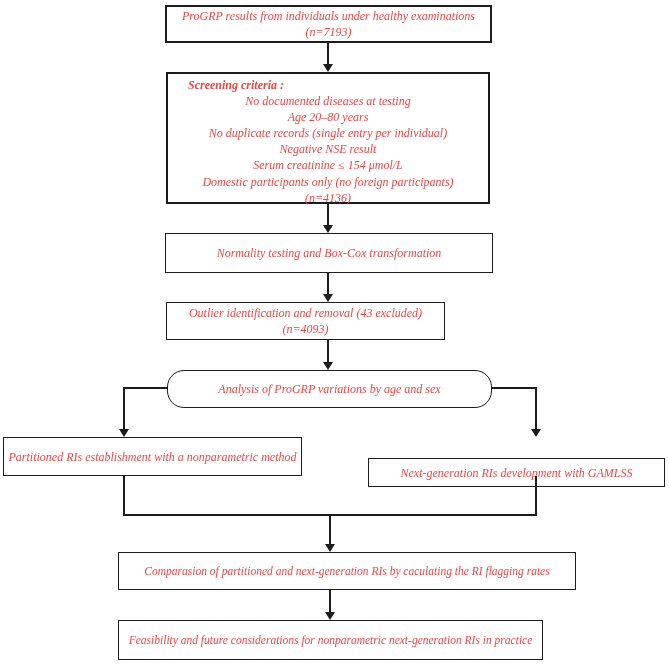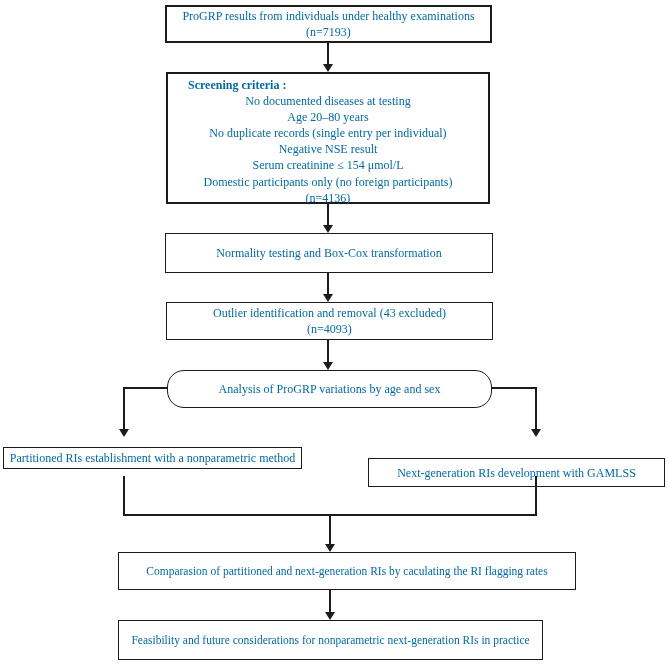--- a/index.html
+++ b/index.html
@@ -6,21 +6,22 @@
     margin: 0;
     padding: 0;
     background: #ffffff;
   }
   #canvas {
     position: relative;
     width: 669px;
     height: 665px;
     background: #ffffff;
     font-family: "Liberation Serif", "DejaVu Serif", serif;
-    color: #0369a1;
+    color: #ef4444;
+    font-style: italic;
   }
   .box {
     position: absolute;
     box-sizing: border-box;
     border: 1.5px solid #1c1c1c;
     background: #ffffff;
     display: flex;
     flex-direction: column;
     align-items: center;
     justify-content: center;
@@ -83,40 +84,40 @@
   <div class="stem" style="left:327px; top:204px; width:2px; height:22px;"></div>
   <div class="head-down" style="left:323px; top:225px;"></div>
 
   <div class="box" style="left:165px; top:233px; width:328px; height:40px;">
     <span class="line">Normality testing and Box-Cox transformation</span>
   </div>
 
   <div class="stem" style="left:327px; top:273px; width:2px; height:22px;"></div>
   <div class="head-down" style="left:323px; top:294px;"></div>
 
-  <div class="box" style="left:166px; top:302px; width:327px; height:38px;text-align:center;">
+  <div class="box" style="left:166px; top:302px; width:279px; height:38px;text-align:center;">
     <span class="line">Outlier identification and removal (43 excluded)</span>
     <span class="line">(n=4093)</span>
   </div>
 
   <div class="stem" style="left:327px; top:340px; width:2px; height:23px;"></div>
   <div class="head-down" style="left:323px; top:362px;"></div>
 
   <div class="box" style="left:167px; top:370px; width:325px; height:38px;border-radius:17px;">
     <span class="line">Analysis of ProGRP variations by age and sex</span>
   </div>
 
   <div class="stem" style="left:124px; top:387px; width:43px; height:2px;"></div>
   <div class="stem" style="left:492px; top:387px; width:45px; height:2px;"></div>
   <div class="stem" style="left:123px; top:387px; width:2px; height:43px;"></div>
   <div class="stem" style="left:535px; top:387px; width:2px; height:43px;"></div>
   <div class="head-down" style="left:119px; top:429px;"></div>
   <div class="head-down" style="left:531px; top:429px;"></div>
 
-  <div class="box" style="left:3px; top:437px; width:299px; height:22px;margin-top:10px;">
+  <div class="box" style="left:3px; top:437px; width:299px; height:39px;">
     <span class="line">Partitioned RIs establishment with a nonparametric method</span>
   </div>
 
   <div class="box" style="left:368px; top:458px; width:297px; height:29px;">
     <span class="line">Next-generation RIs development with GAMLSS</span>
   </div>
 
   <div class="stem" style="left:123px; top:476px; width:2px; height:40px;"></div>
   <div class="stem" style="left:535px; top:476px; width:2px; height:40px;"></div>
   <div class="stem" style="left:123px; top:514px; width:414px; height:2px;"></div>

